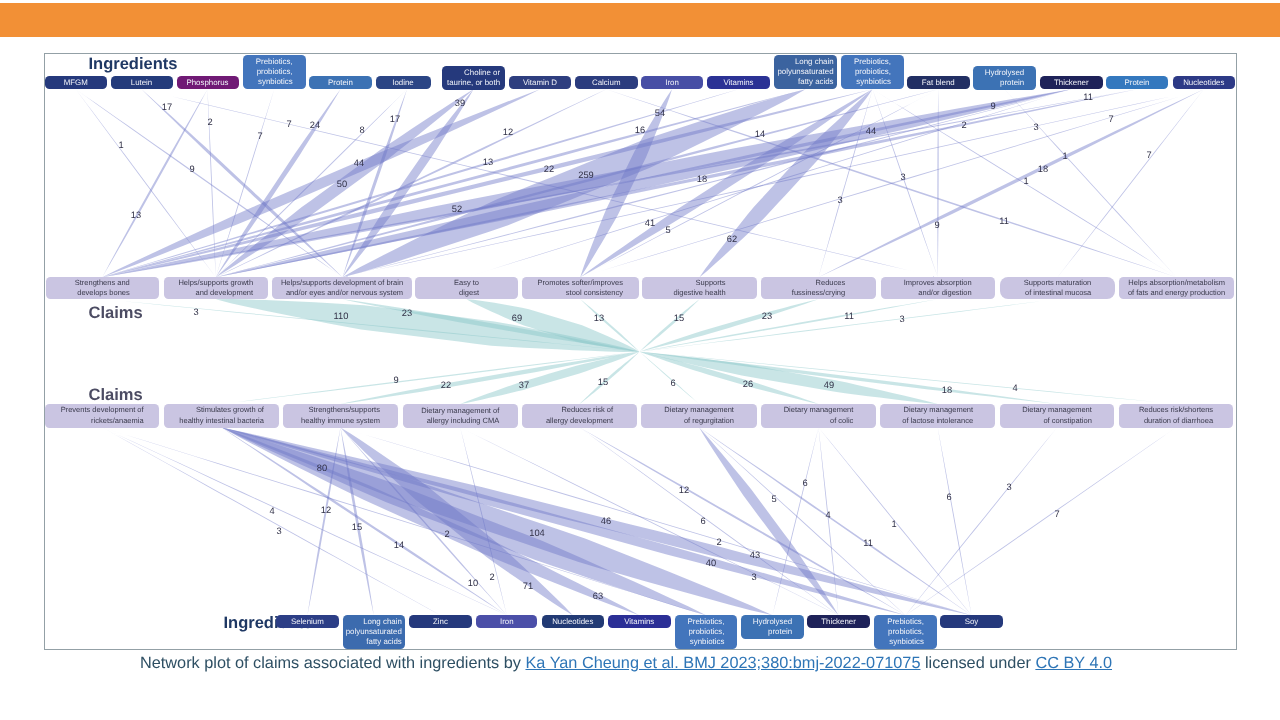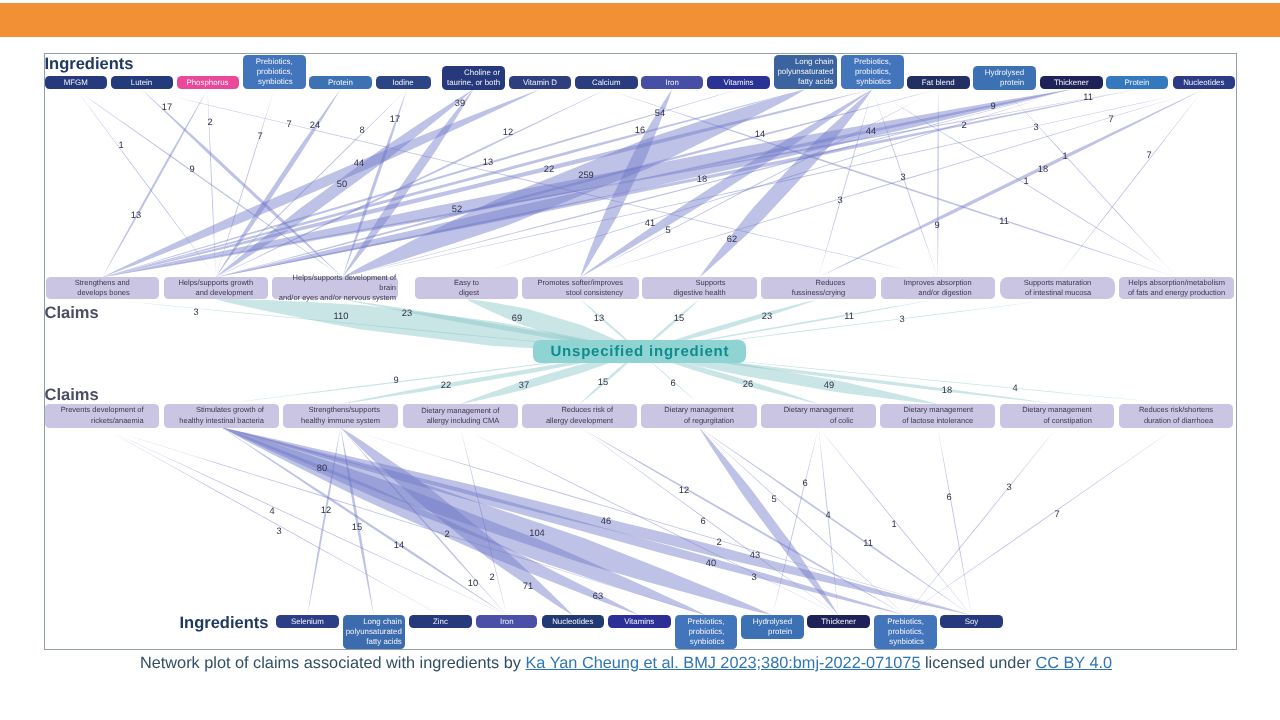--- a/index.html
+++ b/index.html
@@ -5,21 +5,21 @@
 <style>
   html,body{margin:0;padding:0;}
   body{width:1280px;height:720px;background:#ffffff;overflow:hidden;
        font-family:"Liberation Sans",sans-serif;
        -webkit-font-smoothing:antialiased;text-rendering:geometricPrecision;}
   #slide{position:relative;width:1280px;height:720px;background:#ffffff;}
   #orangebar{position:absolute;left:0;top:3px;width:1280px;height:34px;background:#F29036;}
   #frame{position:absolute;left:44px;top:53px;width:1193px;height:597px;
          border:1px solid #93A0A6;background:#ffffff;box-sizing:border-box;}
   #net{position:absolute;left:0;top:0;}
-  .sec-label{position:absolute;font-weight:bold;white-space:nowrap;}
+  .sec-label{position:absolute;font-weight:bold;white-space:nowrap;padding-left:44px;}
   #lbl-ing-top{left:44.5px;top:54.5px;font-size:16.5px;color:#1F3864;}
   #lbl-claims-1{left:44.5px;top:303.5px;font-size:16.5px;color:#4C4C63;}
   #lbl-claims-2{left:44.5px;top:385.5px;font-size:16.5px;color:#4C4C63;}
   #lbl-ing-bot{left:179.5px;top:613.5px;font-size:16.5px;color:#1F3864;}
   .node,.claim{position:absolute;display:flex;align-items:center;justify-content:center;
         text-align:right;border-radius:4.5px;box-sizing:border-box;line-height:10.3px;}
   .node{color:#F2F4FA;font-size:7.9px;padding:1.4px 3px;}
   .claim{color:#3A3A4C;background:#CAC5E2;font-size:7.5px;padding:1.4px 2px;}
   #unspec{position:absolute;left:533px;top:340px;width:213px;height:23px;border-radius:7px;
           background:#8FD4D2;color:#0F8C8C;font-weight:bold;font-size:15px;
@@ -213,21 +213,21 @@
       <div class="vlabel" style="left: 868px; top: 543px;">11</div>
       <div class="vlabel" style="left: 949px; top: 497px;">6</div>
       <div class="vlabel" style="left: 1009px; top: 487px;">3</div>
       <div class="vlabel" style="left: 1057px; top: 514px;">7</div>
       <div class="node" style="left: 45px; width: 61.5px; background: rgb(37, 57, 124); top: 76.3px;">
         <span>MFGM</span>
       </div>
       <div class="node" style="left: 110.5px; width: 62px; background: rgb(36, 59, 123); top: 76.3px;">
         <span>Lutein</span>
       </div>
-      <div class="node" style="left: 176.5px; width: 62px; background: #ec4899; top: 76.3px;">
+      <div class="node" style="left: 176.5px; width: 62px; background: #701a75; top: 76.3px;">
         <span>Phosphorus</span>
       </div>
       <div class="node" style="left: 242.5px; width: 63.5px; background: rgb(67, 117, 188); top: 55.3px;">
         <span>Prebiotics,<br>probiotics,<br>synbiotics</span>
       </div>
       <div class="node" style="left: 309px; width: 63px; background: rgb(60, 114, 180); top: 76.3px;">
         <span>Protein</span>
       </div>
       <div class="node" style="left: 375.5px; width: 55px; background: rgb(43, 69, 133); top: 76.3px;">
         <span>Iodine</span>
@@ -300,21 +300,21 @@
       </div>
       <div class="node" style="left: 940px; width: 63px; background: rgb(37, 57, 124); top: 615.3px;">
         <span>Soy</span>
       </div>
       <div class="claim" style="left: 45.5px; width: 113.5px; top: 277.2px; height: 22px;">
         <span>Strengthens and<br>develops bones</span>
       </div>
       <div class="claim" style="left: 164px; width: 103.5px; top: 277.2px; height: 22px;">
         <span>Helps/supports growth<br>and development</span>
       </div>
-      <div class="claim" style="left: 272px; width: 126px; top: 277.2px; height: 22px;">
+      <div class="claim" style="left: 272px; width: 140px; top: 277.2px; height: 22px;">
         <span>Helps/supports development of brain<br>and/or eyes and/or nervous system</span>
       </div>
       <div class="claim" style="left: 415px; width: 103px; top: 277.2px; height: 22px;">
         <span>Easy to<br>digest</span>
       </div>
       <div class="claim" style="left: 522px; width: 116.5px; top: 277.2px; height: 22px;">
         <span>Promotes softer/improves<br>stool consistency</span>
       </div>
       <div class="claim" style="left: 642px; width: 115px; top: 277.2px; height: 22px;">
         <span>Supports<br>digestive health</span>
@@ -355,17 +355,16 @@
       <div class="claim" style="left: 880.4px; width: 114.6px; top: 404px; height: 23.5px;">
         <span>Dietary management<br>of lactose intolerance</span>
       </div>
       <div class="claim" style="left: 1000px; width: 114px; top: 404px; height: 23.5px;">
         <span>Dietary management<br>of constipation</span>
       </div>
       <div class="claim" style="left: 1119px; width: 114px; top: 404px; height: 23.5px;">
         <span>Reduces risk/shortens<br>duration of diarrhoea</span>
       </div>
     </div>
-  <div id="unspec">Unspecified ingredient</div>
   <div id="caption">
     <span>Network plot of claims associated with ingredients by </span><a href="#">Ka Yan  Cheung et al. BMJ 2023;380:bmj-2022-071075</a><span> licensed under </span><a href="#">CC BY 4.0</a>
   </div>
 </div>
 
 </body></html>

